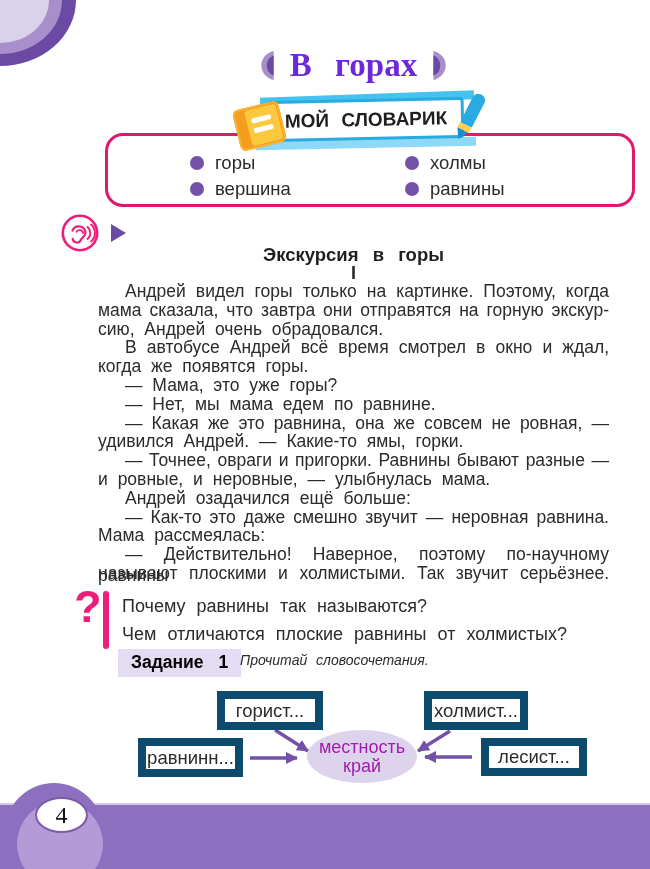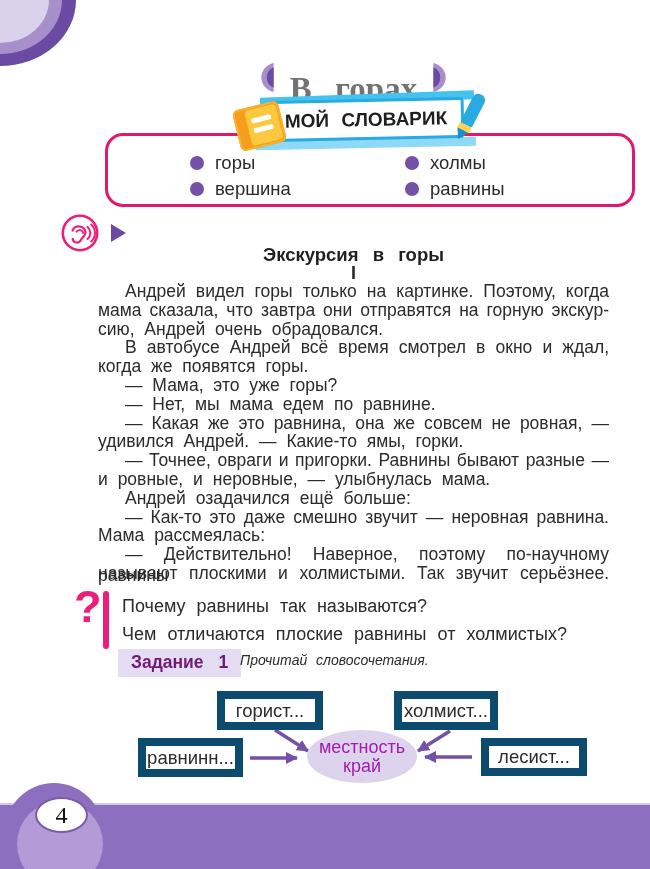--- a/index.html
+++ b/index.html
@@ -7,21 +7,21 @@
         font-family:"Liberation Sans",sans-serif;color:#2b2b2b;}
 
   
   .corner{position:absolute;top:0;left:0;border-radius:0 0 100% 0;}
   .c1{width:76px;height:66px;background:#6b4aa3;}
   .c2{width:62px;height:54px;background:#a78fcc;}
   .c3{width:49px;height:43px;background:#d9d2ea;}
 
   
   .title-row{position:absolute;left:98px;top:47px;width:511px;display:flex;align-items:center;justify-content:center;gap:15px;}
-  .title-text{font-family:"Liberation Serif",serif;font-weight:bold;font-size:33px;word-spacing:15px;color:#737373;margin-top:24px;}
+  .title-text{font-family:"Liberation Serif",serif;font-weight:bold;font-size:33px;word-spacing:15px;color:#6d28d9;}
   .cres{width:26px;height:31px;display:block;}
 
   
   .vocab-box{position:absolute;left:105px;top:133px;width:530px;height:74px;box-sizing:border-box;
              border:3px solid #e0186e;border-radius:18px;background:#fff;}
   .vi{position:absolute;display:flex;align-items:center;gap:11px;font-size:18.5px;color:#2b2b2b;}
   .dot{width:14px;height:14px;border-radius:50%;background:#7351a8;flex:0 0 auto;}
 
   
   .slov{position:absolute;left:236px;top:90px;width:256px;height:66px;}
@@ -62,28 +62,28 @@
   .ind{text-indent:27px;}
 
   
   .qmark{position:absolute;left:74px;top:584px;font-size:45px;font-weight:800;color:#ed1e79;
          font-family:"Liberation Sans",sans-serif;line-height:1;}
   .qbar{position:absolute;left:103px;top:591px;width:6px;height:58px;background:#ed1e79;border-radius:3px;}
   .questions{position:absolute;left:122px;top:593px;width:490px;font-size:18px;line-height:27.5px;word-spacing:6px;}
 
   
   .badge{position:absolute;left:118px;top:649px;background:#e3dcf2;padding:3px 13px 4px 13px;
-         font-weight:bold;font-size:17.5px;word-spacing:10px;color:#701a75;}
+         font-weight:bold;font-size:17.5px;word-spacing:10px;color:#000000;}
   .task-text{position:absolute;left:240px;top:652px;font-size:14px;word-spacing:5px;font-style:italic;}
 
   
   .dbox{position:absolute;box-sizing:border-box;background:#fff;border:8px solid #0c4a6e;
         display:flex;align-items:center;justify-content:center;font-size:18.5px;color:#2b2b2b;}
   .b1{left:217px;top:691px;width:106px;height:39px;}
-  .b2{left:394px;top:691px;width:104px;height:39px;}
+  .b2{left:424px;top:691px;width:104px;height:39px;}
   .b3{left:138px;top:738px;width:105px;height:39px;}
   .b4{left:481px;top:738px;width:106px;height:38px;}
   .ellipse{position:absolute;left:307px;top:730px;width:110px;height:53px;border-radius:50%;
            background:#ddd3ec;display:flex;flex-direction:column;align-items:center;justify-content:center;
            font-size:18px;line-height:19px;color:#a21caf;}
   .arrows{position:absolute;left:100px;top:685px;width:500px;height:115px;}
 
   
   .band{position:absolute;left:0;top:803px;width:650px;height:66px;background:#8c70bf;border-top:2px solid #d4c8ea;}
   .pg-outer{position:absolute;left:5px;top:783px;width:98px;height:98px;border-radius:50%;background:#8c70bf;}

